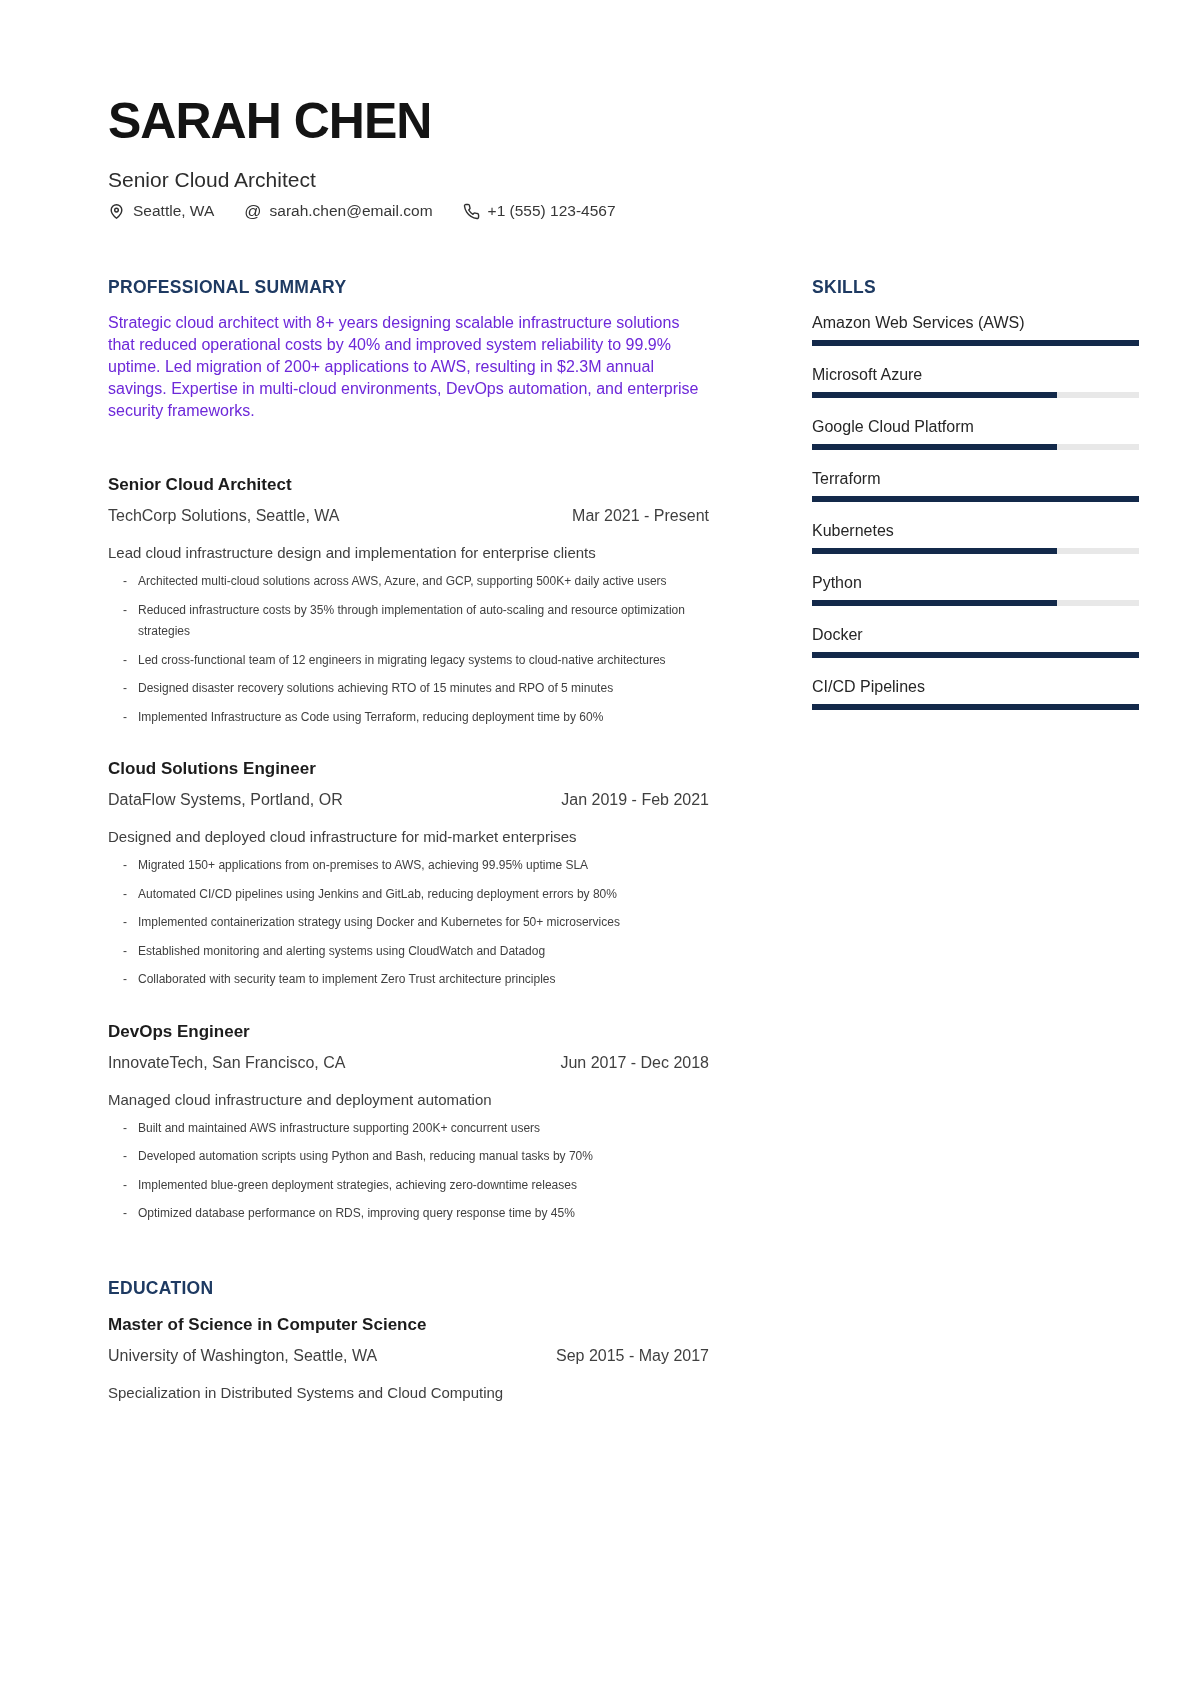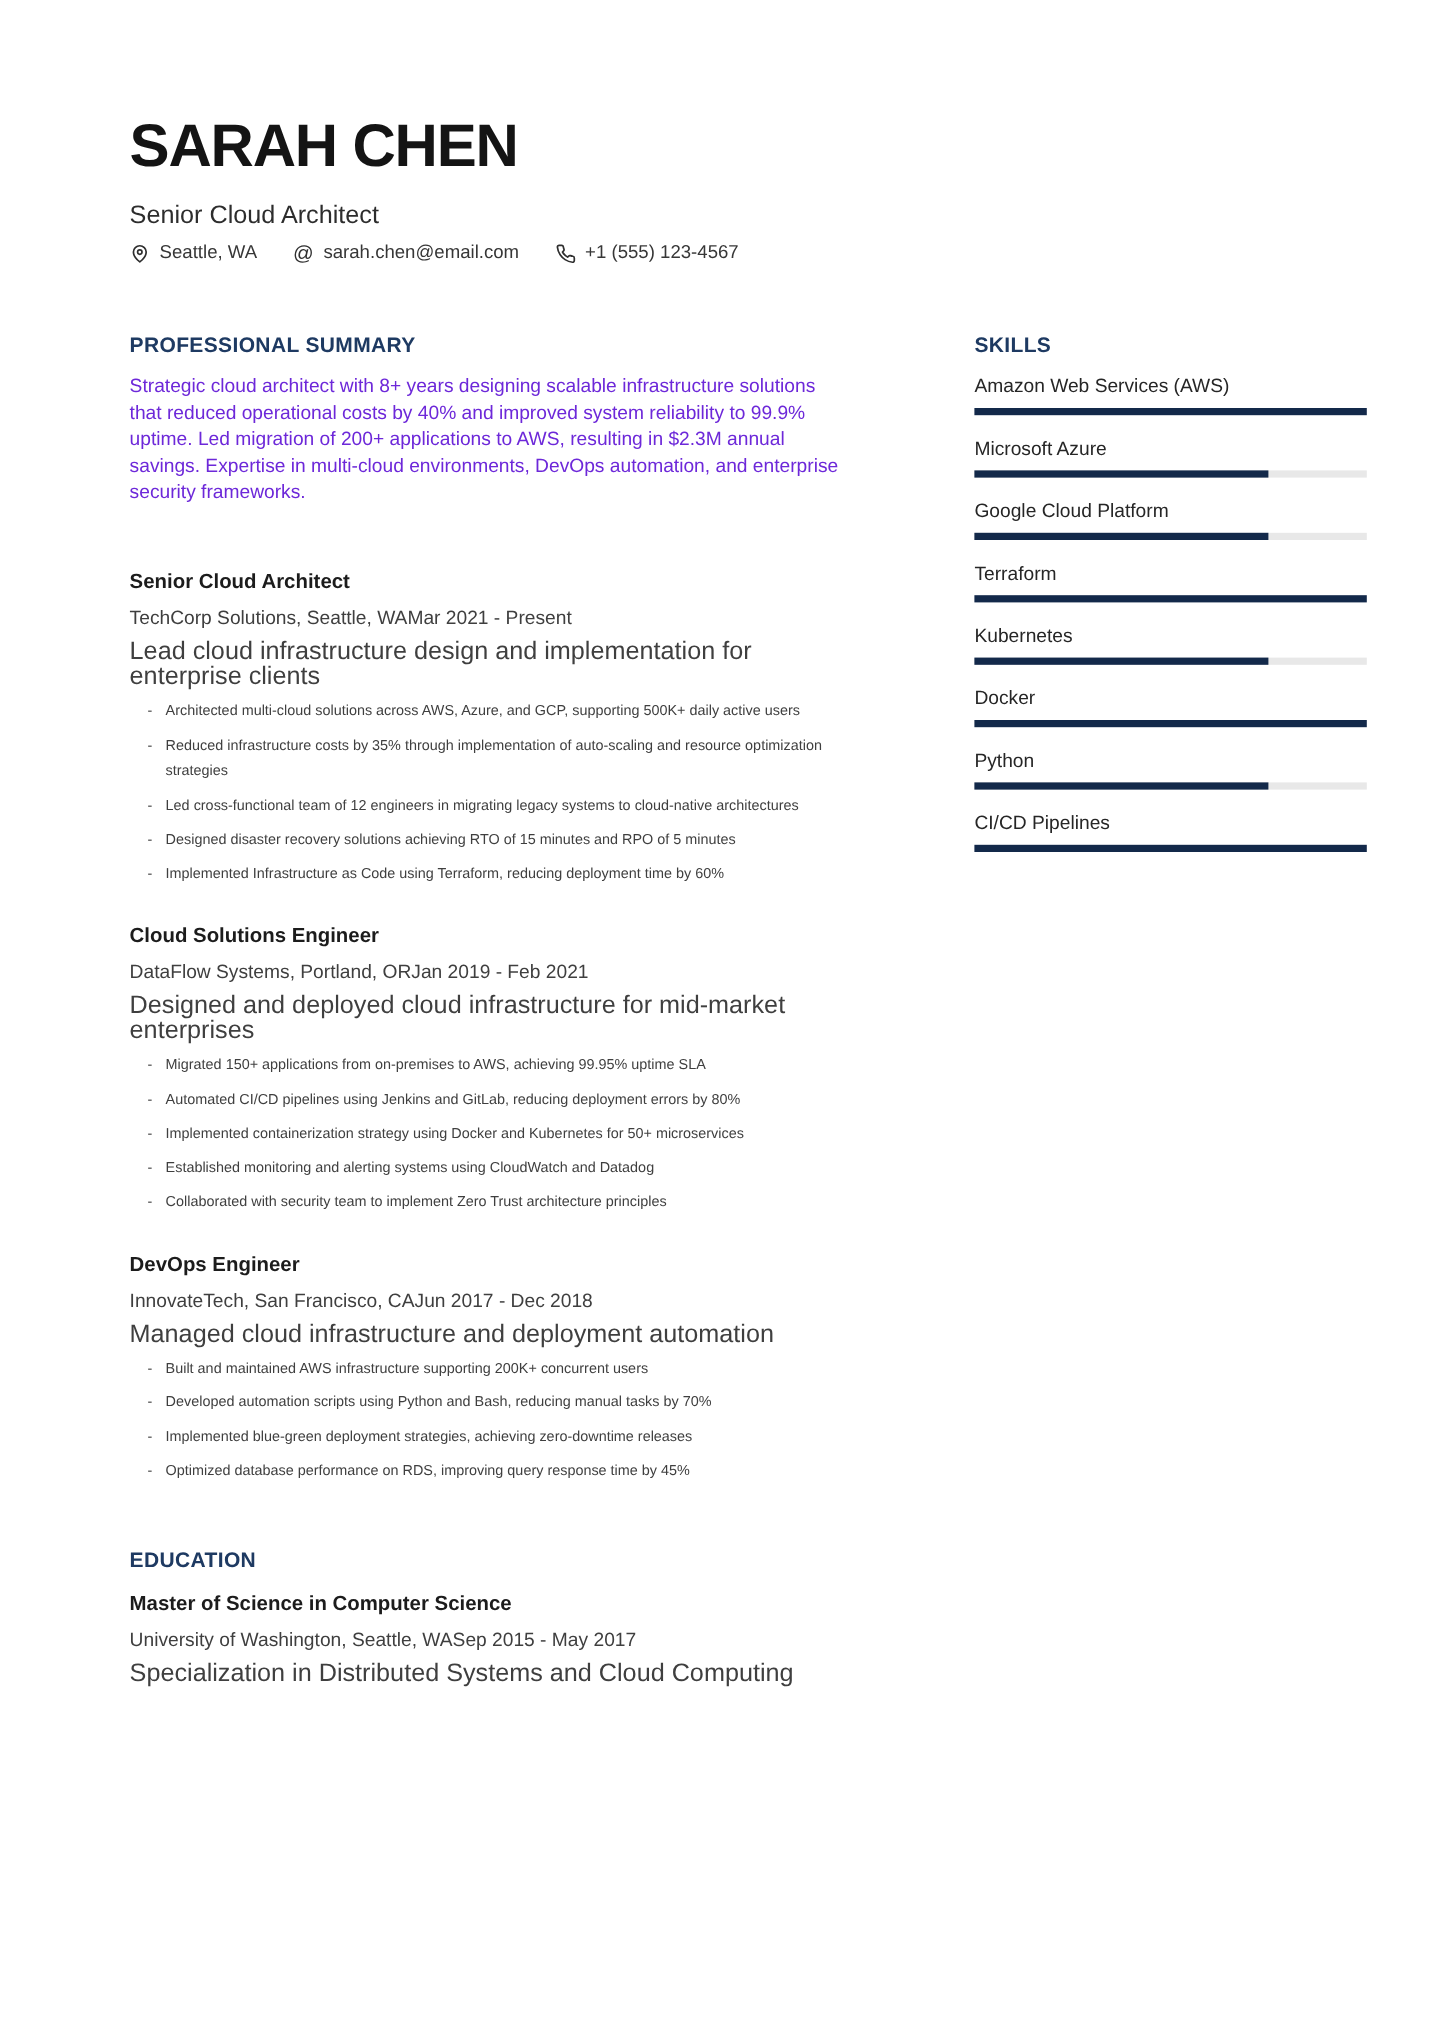--- a/index.html
+++ b/index.html
@@ -77,28 +77,29 @@
   .job + .job { margin-top: 30px; }
   .job-title, .degree {
     font-size: 17px;
     font-weight: 700;
     line-height: 22px;
     color: #1c1c1c;
   }
   .meta-row {
     margin-top: 9px;
     display: flex;
+    justify-content: space-between;
     align-items: baseline;
     font-size: 16px;
     line-height: 21px;
     color: #3f3f3f;
   }
   .job-lead, .edu-note {
-    margin-top: 6px;
-    font-size: 21px;
+    margin-top: 16px;
+    font-size: 15px;
     line-height: 21px;
     color: #3f3f3f;
   }
   ul.bullets { margin-top: 8px; list-style: none; }
   ul.bullets li {
     position: relative;
     padding-left: 30px;
     font-size: 12px;
     line-height: 21.5px;
     color: #3f3f3f;
@@ -268,30 +269,30 @@
   </div>
 
   <div class="skill">
     <div class="skill-name">Kubernetes</div>
     <div class="skill-bar">
       <div class="skill-fill" style="width: 75%;"></div>
     </div>
   </div>
 
   <div class="skill">
+    <div class="skill-name">Python</div>
+    <div class="skill-bar">
+      <div class="skill-fill" style="width: 75%;"></div>
+    </div>
+  </div>
+
+  <div class="skill">
     <div class="skill-name">Docker</div>
     <div class="skill-bar">
       <div class="skill-fill" style="width: 100%;"></div>
-    </div>
-  </div>
-
-  <div class="skill">
-    <div class="skill-name">Python</div>
-    <div class="skill-bar">
-      <div class="skill-fill" style="width: 75%;"></div>
     </div>
   </div>
 
   <div class="skill">
     <div class="skill-name">CI/CD Pipelines</div>
     <div class="skill-bar">
       <div class="skill-fill" style="width: 100%;"></div>
     </div>
   </div>
 </div>

